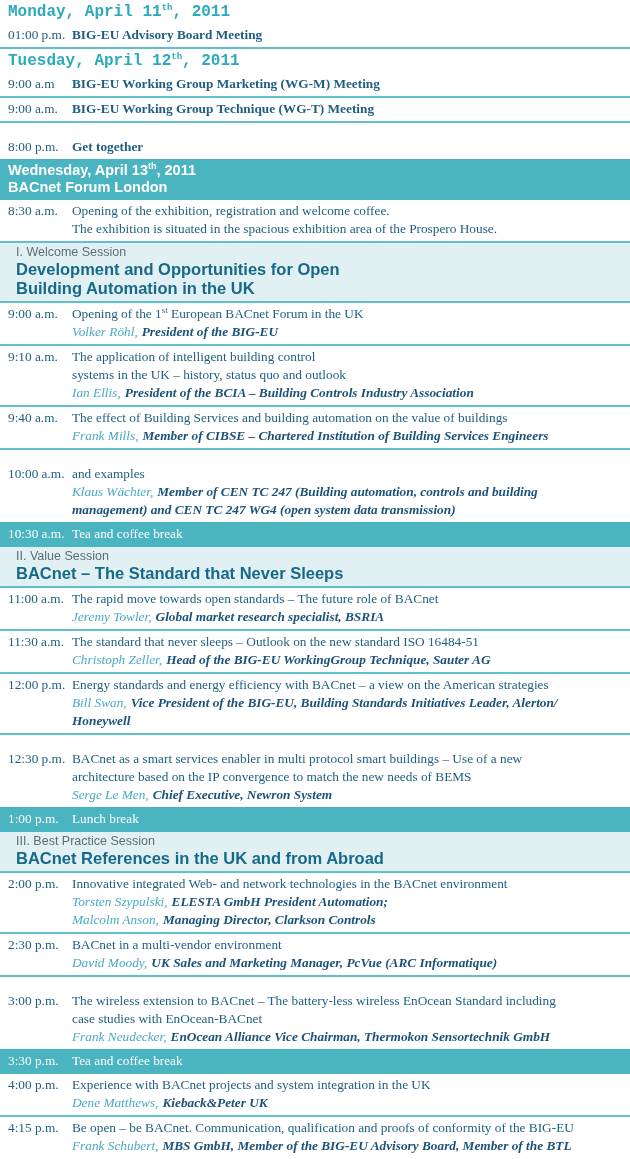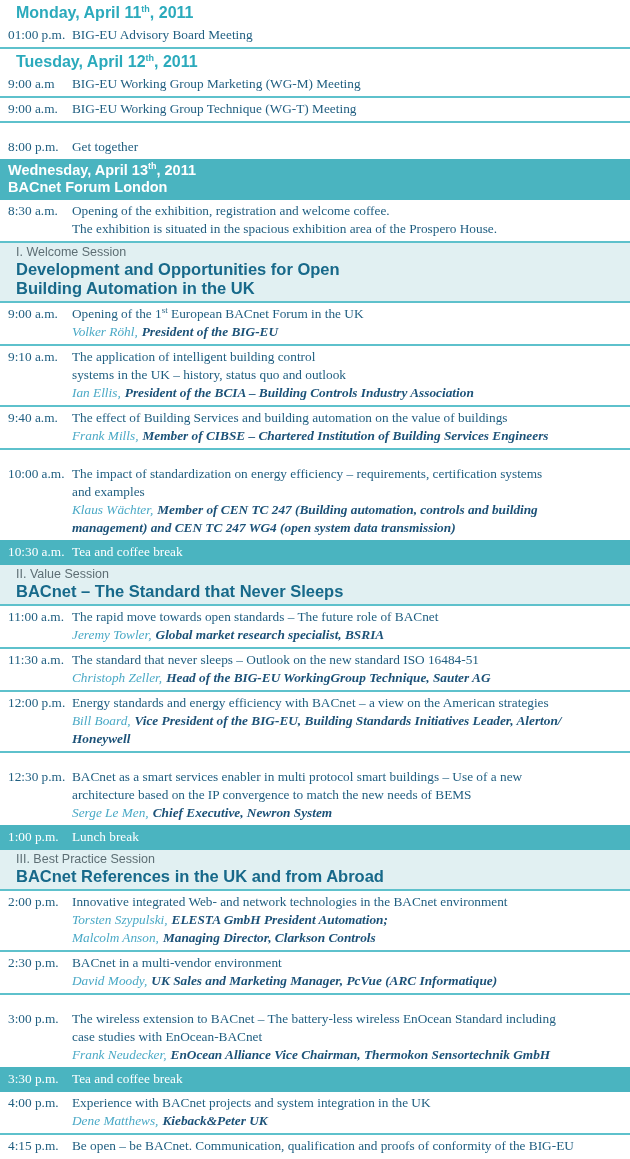--- a/index.html
+++ b/index.html
@@ -1,24 +1,24 @@
 <!DOCTYPE html>
 <html><head>
 <meta charset="utf-8">
 <style>
   html,body{margin:0;padding:0;background:#fff;}
   body{width:630px;font-family:"Liberation Serif",serif;font-size:13.3px;color:#1f5e80;}
   .agenda{width:630px;}
-  .day-heading{font-family:Liberation Sans, sans-serif;font-weight:bold;font-size:16px;
-    color:#2baabc;padding:3px 16px 2px;line-height:19px;}
+  .day-heading{font-family:Liberation Mono, monospace;font-weight:bold;font-size:16px;
+    color:#2baabc;padding:3px 8px 2px;line-height:19px;}
   .row{display:flex;border-bottom:2px solid #5ec1cc;padding:2px 0 3px;line-height:18px;}
   .row.no-border{border-bottom:none;margin-top:13px;}
   .time{flex:0 0 72px;padding-left:8px;box-sizing:border-box;}
   .desc{flex:1;padding-right:4px;}
-  .bold-title{font-weight:normal;}
+  .bold-title{font-weight:bold;}
   .banner-day{background:#4ab4c0;color:#fff;font-family:"Liberation Sans",sans-serif;
     font-weight:bold;font-size:14.5px;line-height:17px;padding:3px 8px 4px;}
   .banner-row{background:#4ab4c0;color:#fff;border-bottom:none;padding:3px 0 4px;}
   .section{background:#e1f0f2;padding:2px 16px 3px;border-bottom:2px solid #5ec1cc;}
   .section-label{font-family:"Liberation Sans",sans-serif;font-size:12.5px;color:#5d6e74;line-height:15px;}
   .section-title{font-family:Liberation Sans, sans-serif;font-weight:bold;font-size:16.5px;
     color:#17698a;line-height:19px;}
   .speaker{font-style:italic;color:#4aa9c6;margin-right:4px;}
   .role{font-style:italic;font-weight:bold;color:#1c5278;}
   sup{font-size:9px;line-height:0;}
@@ -88,21 +88,20 @@
     <div class="time">9:40 a.m.</div>
     <div class="desc">
       <div>The effect of Building Services and building automation on the value of buildings</div>
       <div><span class="speaker">Frank Mills,</span><span class="role">Member of CIBSE – Chartered Institution of Building Services Engineers</span></div>
     </div>
   </div>
 
   <div class="row no-border">
     <div class="time">10:00 a.m.</div>
     <div class="desc">
-      <div>The impact of standardization on energy efficiency – requirements, certification systems</div>
       <div>and examples</div>
       <div><span class="speaker">Klaus Wächter,</span><span class="role">Member of CEN TC 247 (Building automation, controls and building</span></div>
       <div class="role">management) and CEN TC 247 WG4 (open system data transmission)</div>
     </div>
   </div>
 
   <div class="row banner-row">
     <div class="time">10:30 a.m.</div>
     <div class="desc">Tea and coffee break</div>
   </div>
@@ -125,21 +124,21 @@
     <div class="desc">
       <div>The standard that never sleeps – Outlook on the new standard ISO 16484-51</div>
       <div><span class="speaker">Christoph Zeller,</span><span class="role">Head of the BIG-EU WorkingGroup Technique, Sauter AG</span></div>
     </div>
   </div>
 
   <div class="row">
     <div class="time">12:00 p.m.</div>
     <div class="desc">
       <div>Energy standards and energy efficiency with BACnet – a view on the American strategies</div>
-      <div><span class="speaker">Bill Board,</span><span class="role">Vice President of the BIG-EU, Building Standards Initiatives Leader, Alerton/</span></div>
+      <div><span class="speaker">Bill Swan,</span><span class="role">Vice President of the BIG-EU, Building Standards Initiatives Leader, Alerton/</span></div>
       <div class="role">Honeywell</div>
     </div>
   </div>
 
   <div class="row no-border">
     <div class="time">12:30 p.m.</div>
     <div class="desc">
       <div>BACnet as a smart services enabler in multi protocol smart buildings – Use of a new</div>
       <div>architecture based on the IP convergence to match the new needs of BEMS</div>
       <div><span class="speaker">Serge Le Men,</span><span class="role">Chief Executive, Newron System</span></div>

